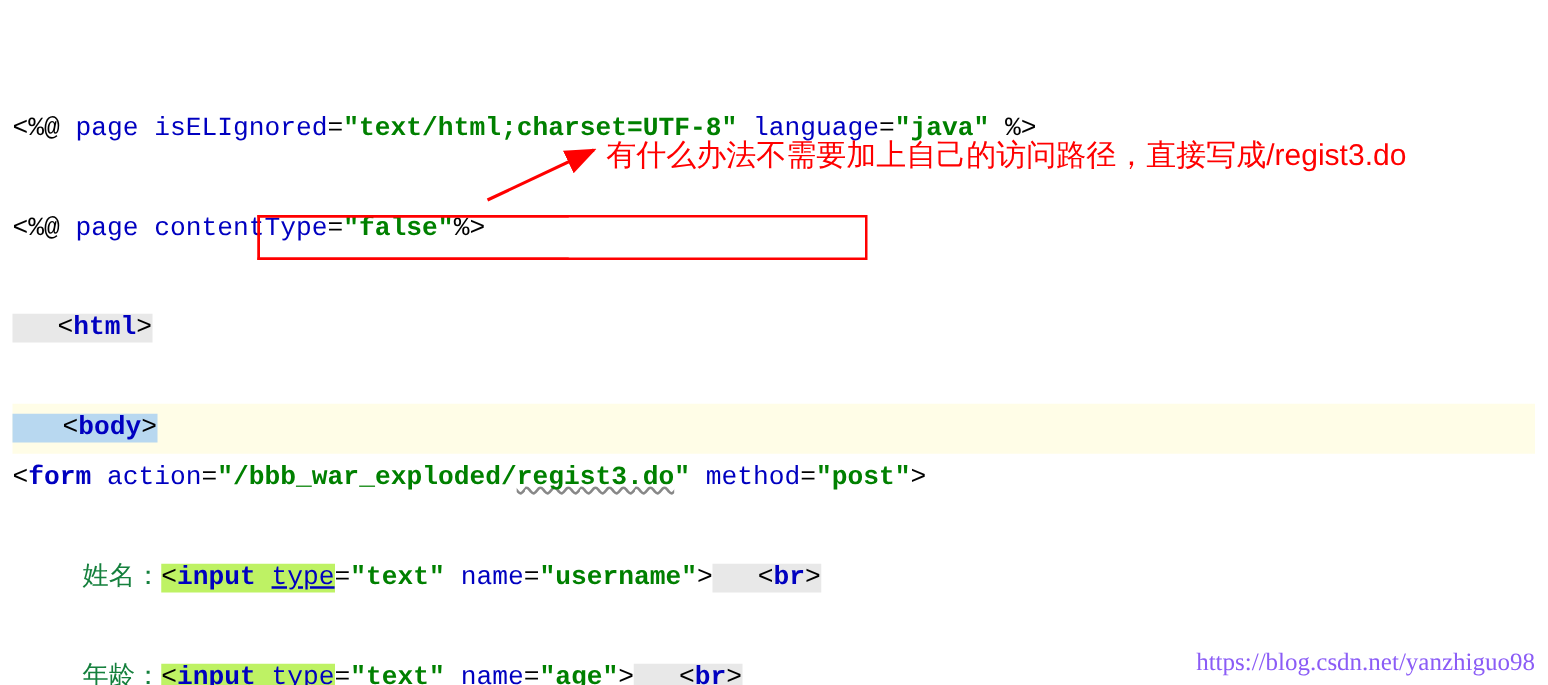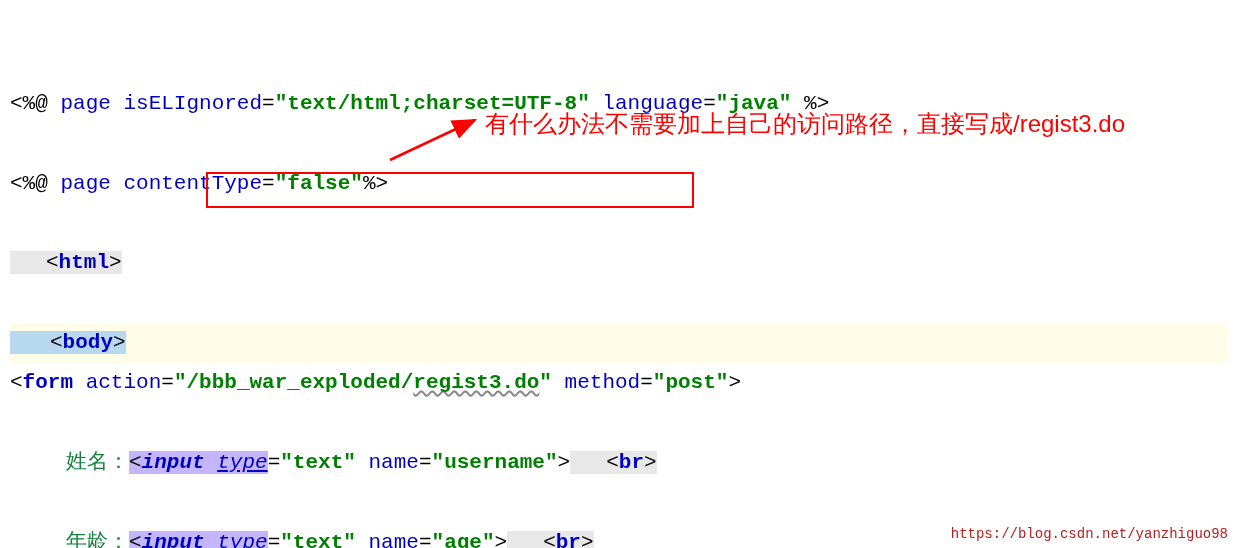--- a/index.html
+++ b/index.html
@@ -23,21 +23,21 @@
     }
     .line {
       display: block;
       position: relative;
     }
     .bracket { color: #000; }
     .attr-name { color: #0000c0; }
     .attr-value { color: #008000; font-weight: bold; }
     .tag { color: #0000c0; font-weight: bold; }
     .text-content { color: #15803d; }
-    .highlight-yellow { background-color: #c4b5fd; font-style: italic; }
+    .highlight-yellow { background-color: #bef264; }
     .highlight-tag-bg { background-color: #e8e8e8; padding-left: 36px; }
     .highlight-body { background-color: #b8d8f0; padding-left: 40px; }
     .underline-squiggle {
       text-decoration: underline wavy #888;
       text-decoration-skip-ink: none;
     }
     .underline-link {
       text-decoration: underline;
       color: #0000c0;
     }
@@ -54,23 +54,23 @@
       pointer-events: none;
     }
     .arrow {
       position: absolute;
       pointer-events: none;
     }
     .watermark {
       position: absolute;
       bottom: 6px;
       right: 10px;
-      color: #b91c1c;
-      font-size: 14px;
-      font-family: Liberation Mono, monospace;
+      color: #8b5cf6;
+      font-size: 20px;
+      font-family: Liberation Serif, serif;
     }
     .indent1 { padding-left: 56px; }
     .caret-line {
       background: linear-gradient(to right, #fffde7 0%, #fffde7 100%);
     }
     .full-width-line {
       width: 100%;
       display: inline-block;
     }
   </style>

